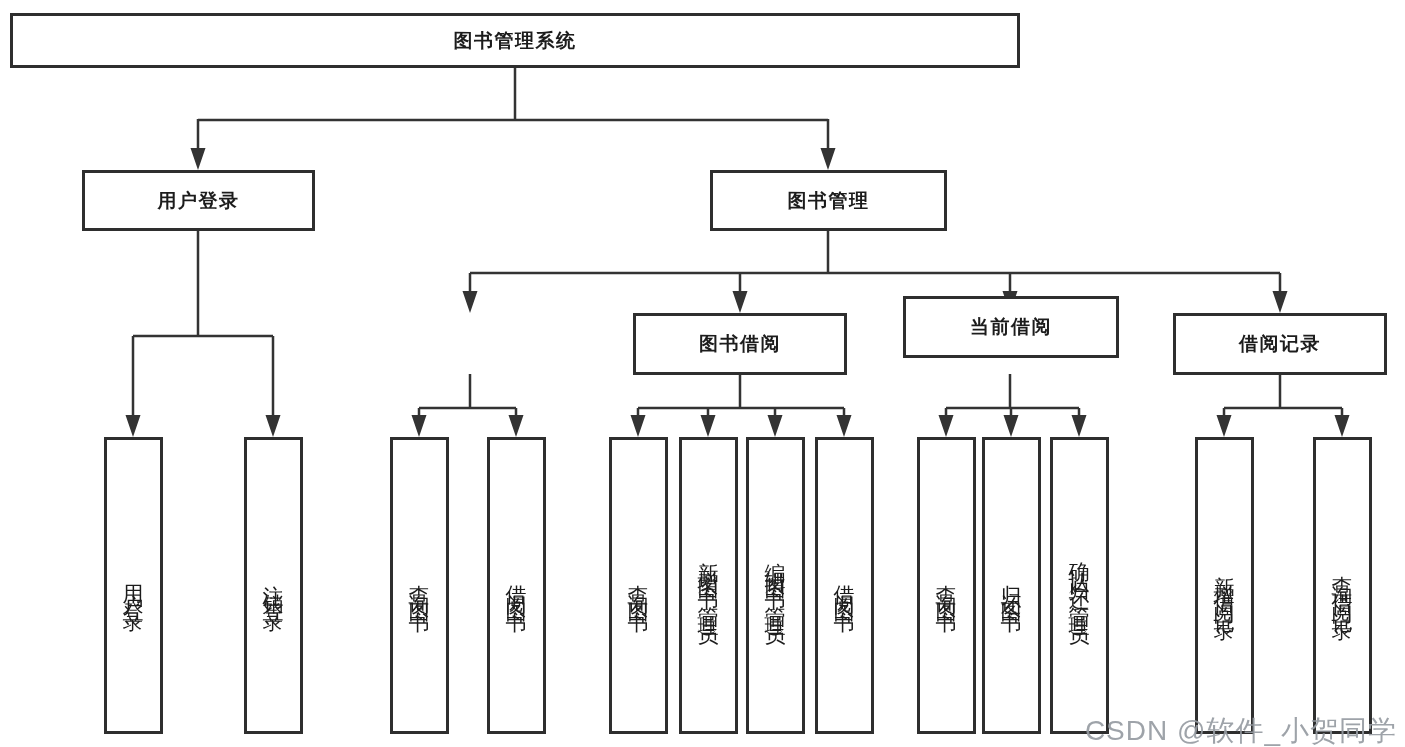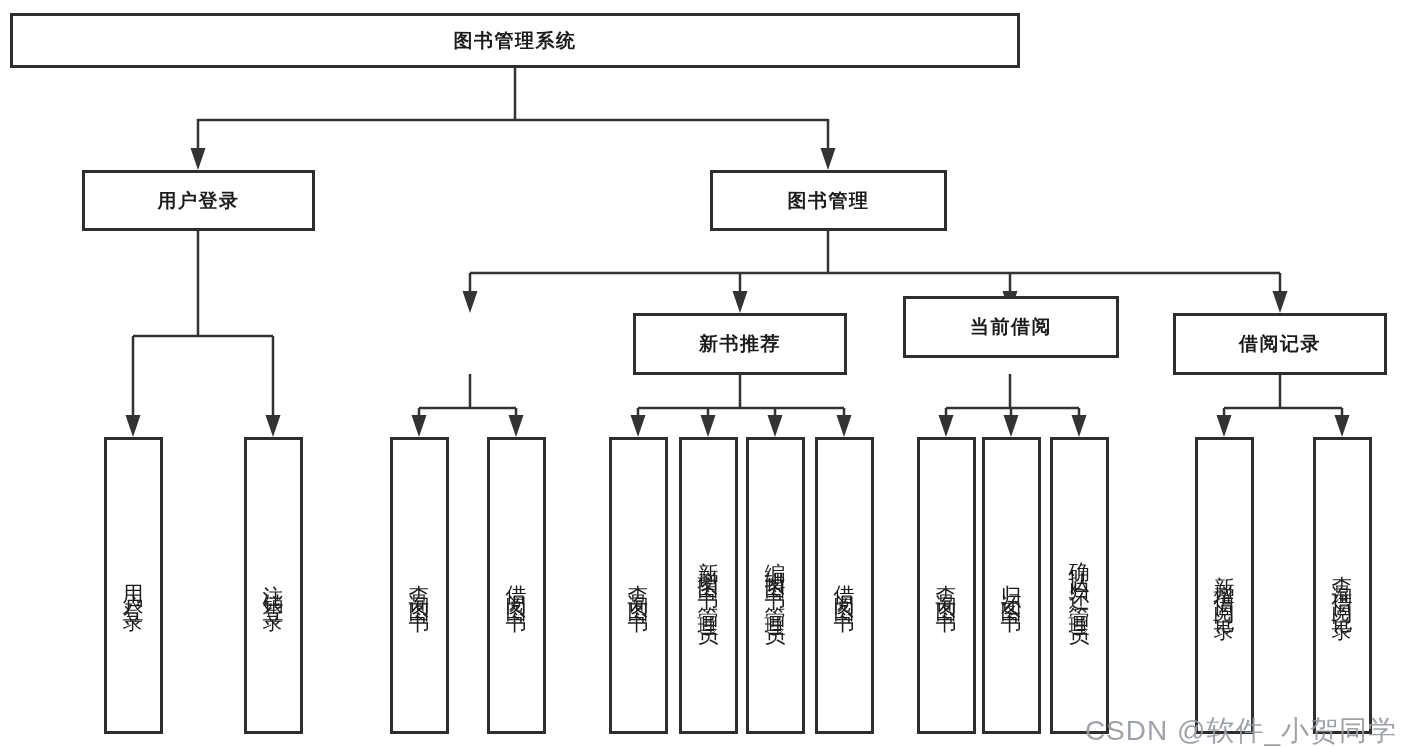--- a/index.html
+++ b/index.html
@@ -111,21 +111,21 @@
              M1071.5 415 L1086.5 415 L1079 437 Z
              M1216.5 415 L1231.5 415 L1224 437 Z
              M1334.5 415 L1349.5 415 L1342 437 Z"></path>
   </svg>
 
   <div class="box hbox b-root">图书管理系统</div>
 
   <div class="box hbox b-login">用户登录</div>
   <div class="box hbox b-mgmt">图书管理</div>
 
-  <div class="box hbox b-l3-2">新书推荐</div>
+  <div class="box hbox b-l3-2">图书借阅</div>
   <div class="box hbox b-l3-3">当前借阅</div>
   <div class="box hbox b-l3-4">借阅记录</div>
 
   <div class="box vbox leaf f1">用户登录</div>
   <div class="box vbox leaf f2">注销登录</div>
 
   <div class="box vbox leaf f3">查询图书</div>
   <div class="box vbox leaf f4">借阅图书</div>
 
   <div class="box vbox leaf f5">查询图书</div>

